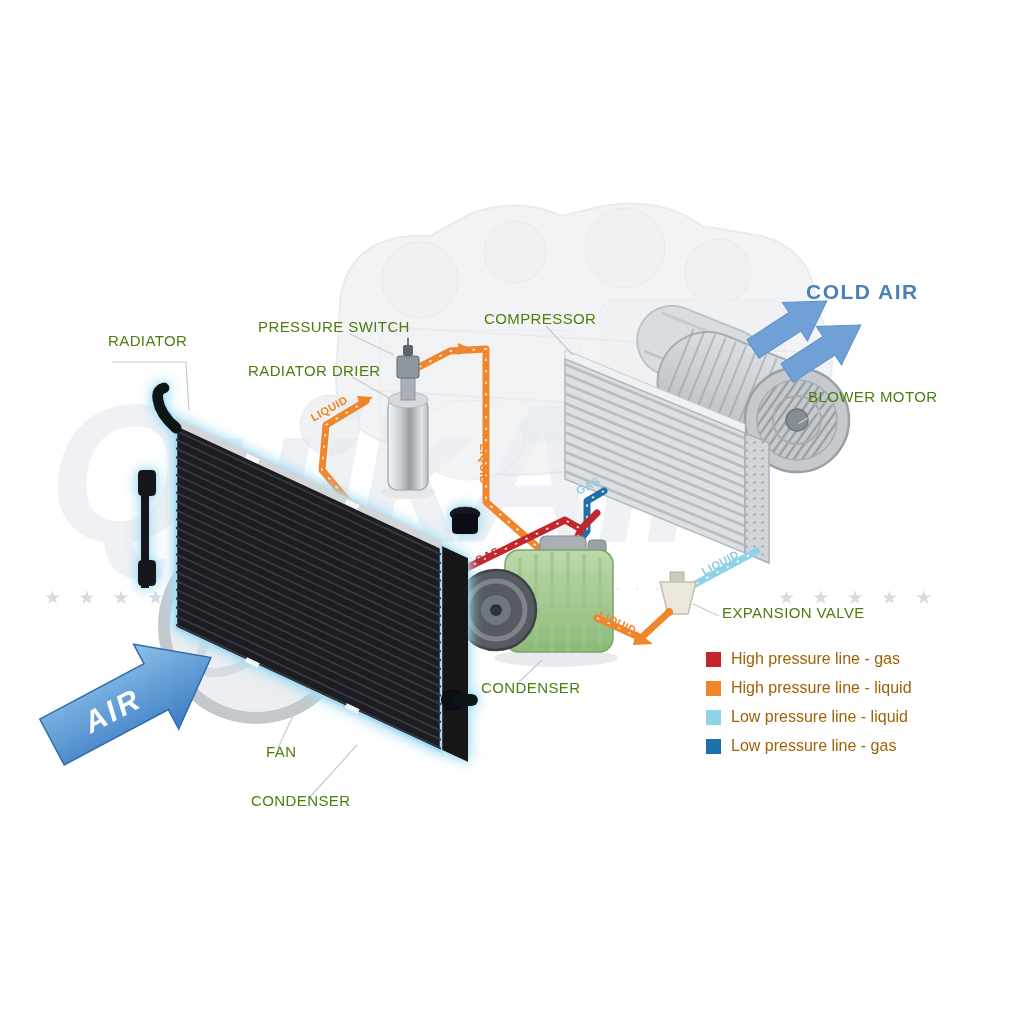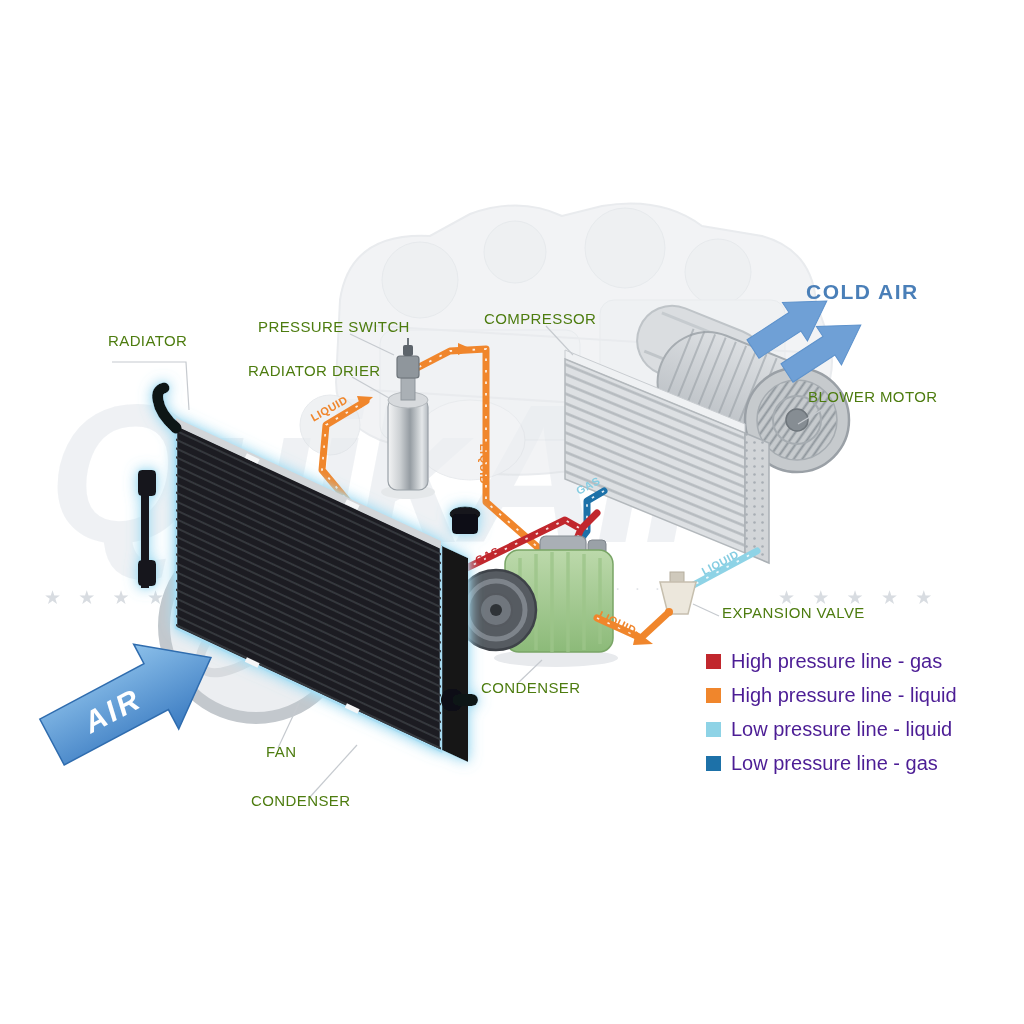--- a/index.html
+++ b/index.html
@@ -14,21 +14,21 @@
   .dots{position:absolute;left:536px;top:580px;color:#e1e4e8;font-size:16px;letter-spacing:5px;z-index:0;}
   
   #diagram{position:absolute;left:0;top:0;z-index:2;}
   
   .lbl{position:absolute;z-index:3;font-size:15px;color:#4d7c0f;letter-spacing:.4px;white-space:nowrap;text-align:center;}
   .cold-air{position:absolute;z-index:3;font-size:21px;font-weight:800;color:#4a7fb8;letter-spacing:1.5px;white-space:nowrap;}
   
   .legend{position:absolute;left:706px;top:650px;z-index:3;}
   .legend-row{display:flex;align-items:center;gap:10px;margin-bottom:11px;}
   .swatch{width:15px;height:15px;flex:0 0 15px;}
-  .legend-label{font-size:20px;color:#4c1d95;white-space:nowrap;}
+  .legend-label{font-size:16px;color:#a16207;white-space:nowrap;}
   
   .pl{font-size:11px;font-weight:bold;letter-spacing:.5px;}
   .air-text{font-size:30px;font-weight:bold;font-style:italic;letter-spacing:3px;fill:#ffffff;}
 </style>
 </head>
 <body>
 
 <div id="stage">
 
   <div class="watermark">QuikAir</div>

